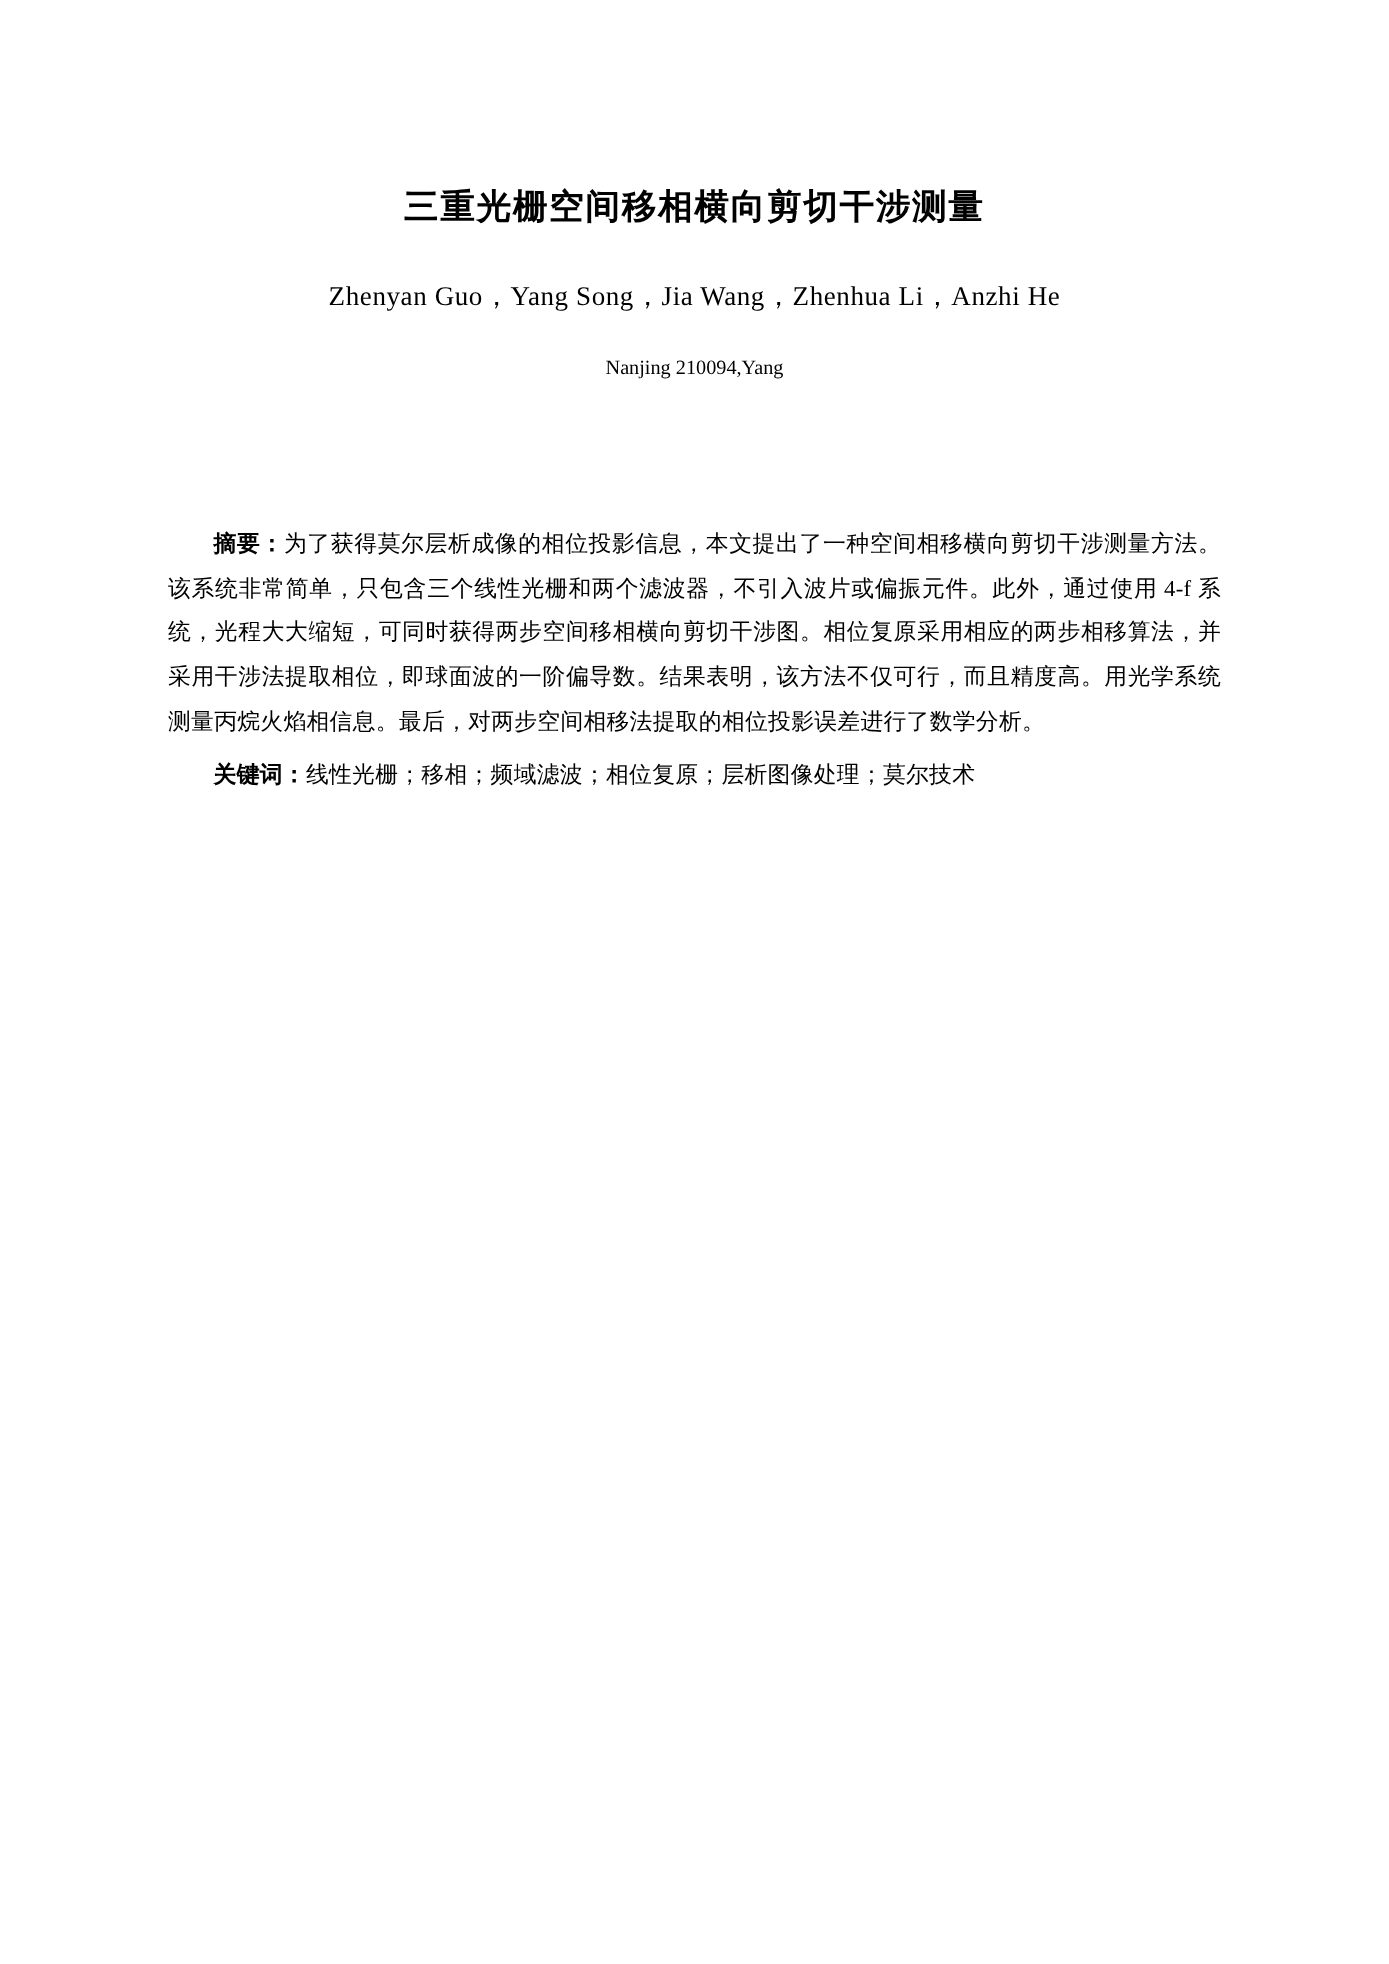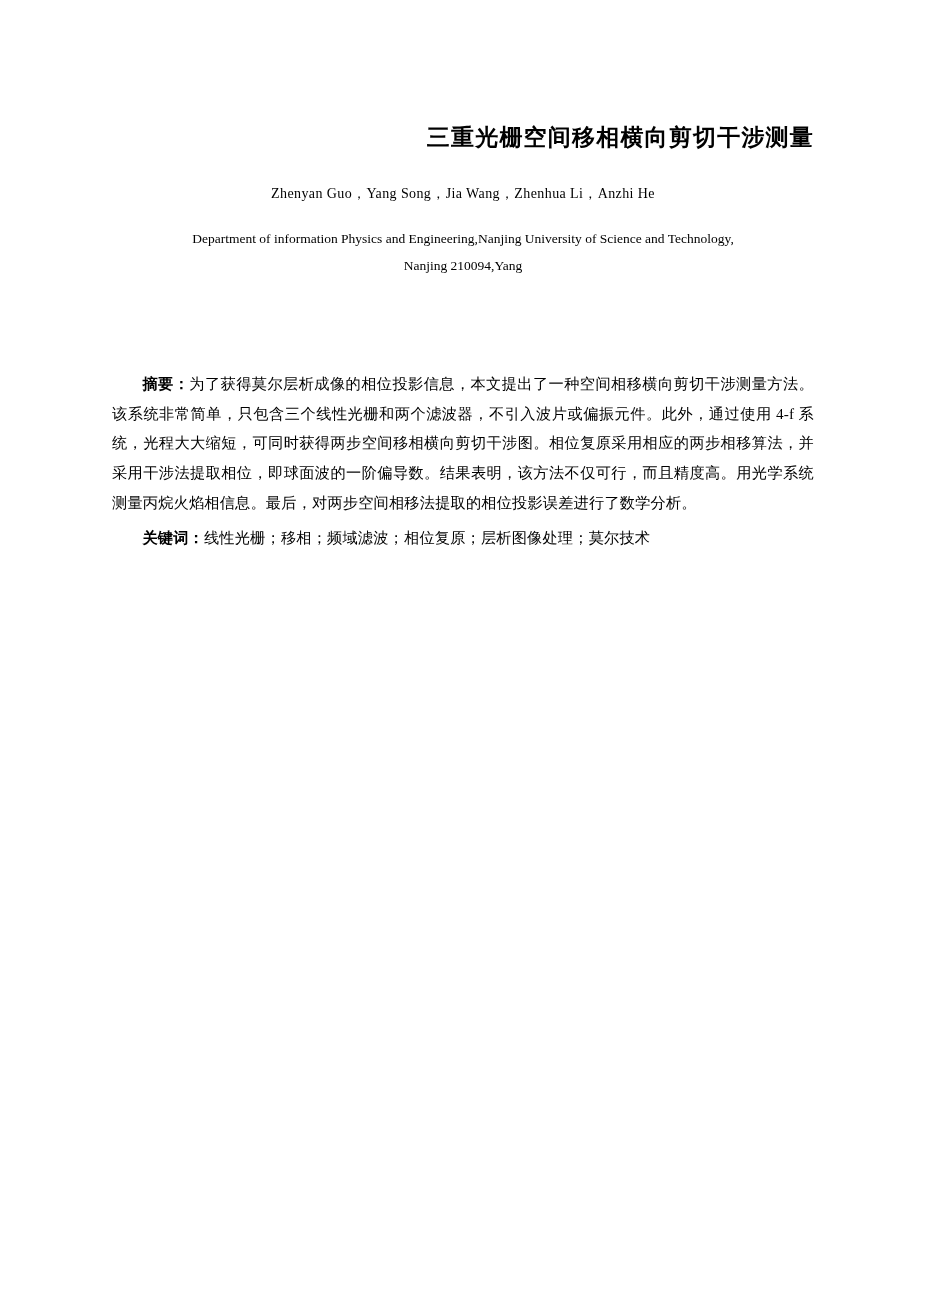--- a/index.html
+++ b/index.html
@@ -15,30 +15,30 @@
     overflow: hidden;
   }
   .page {
     position: relative;
     width: 926px;
     height: 1309px;
     box-sizing: border-box;
     padding: 96px 112px 0 112px;
   }
   .paper-title {
-    text-align: right;
+    text-align: center;
     font-size: 23px;
     font-weight: 600;
     letter-spacing: 1.2px;
     margin: 26px 0 0 0;
     font-family: "Liberation Serif", "DejaVu Serif", serif;
   }
   .authors {
     text-align: center;
-    font-size: 14px;
+    font-size: 18px;
     margin: 32px 0 0 0;
     letter-spacing: 0.4px;
     font-family: "Liberation Serif", "DejaVu Serif", serif;
   }
   .affiliation {
     text-align: center;
     font-size: 13.5px;
     line-height: 2.0;
     margin: 22px 0 0 0;
     font-family: "Liberation Serif", "DejaVu Serif", serif;
@@ -72,21 +72,20 @@
 </head>
 <body>
 
 <div class="page">
 
   <h1 class="paper-title">三重光栅空间移相横向剪切干涉测量</h1>
 
   <div class="authors">Zhenyan Guo，Yang Song，Jia Wang，Zhenhua Li，Anzhi He</div>
 
   <div class="affiliation">
-    <div>Department of information Physics and Engineering,Nanjing University of Science and Technology,</div>
     <div>Nanjing 210094,Yang</div>
   </div>
 
   <div class="abstract-block">
     <p class="abstract-para"><span class="lbl">摘要：</span><span>为了获得莫尔层析成像的相位投影信息，本文提出了一种空间相移横向剪切干涉测量方法。该系统非常简单，只包含三个线性光栅和两个滤波器，不引入波片或偏振元件。此外，通过使用 4-f 系统，光程大大缩短，可同时获得两步空间移相横向剪切干涉图。相位复原采用相应的两步相移算法，并采用干涉法提取相位，即球面波的一阶偏导数。结果表明，该方法不仅可行，而且精度高。用光学系统测量丙烷火焰相信息。最后，对两步空间相移法提取的相位投影误差进行了数学分析。</span></p>
 
     <p class="keywords"><span class="lbl">关键词：</span><span class="kw-items">线性光栅；移相；频域滤波；相位复原；层析图像处理；莫尔技术</span></p>
   </div>
 
 </div>

